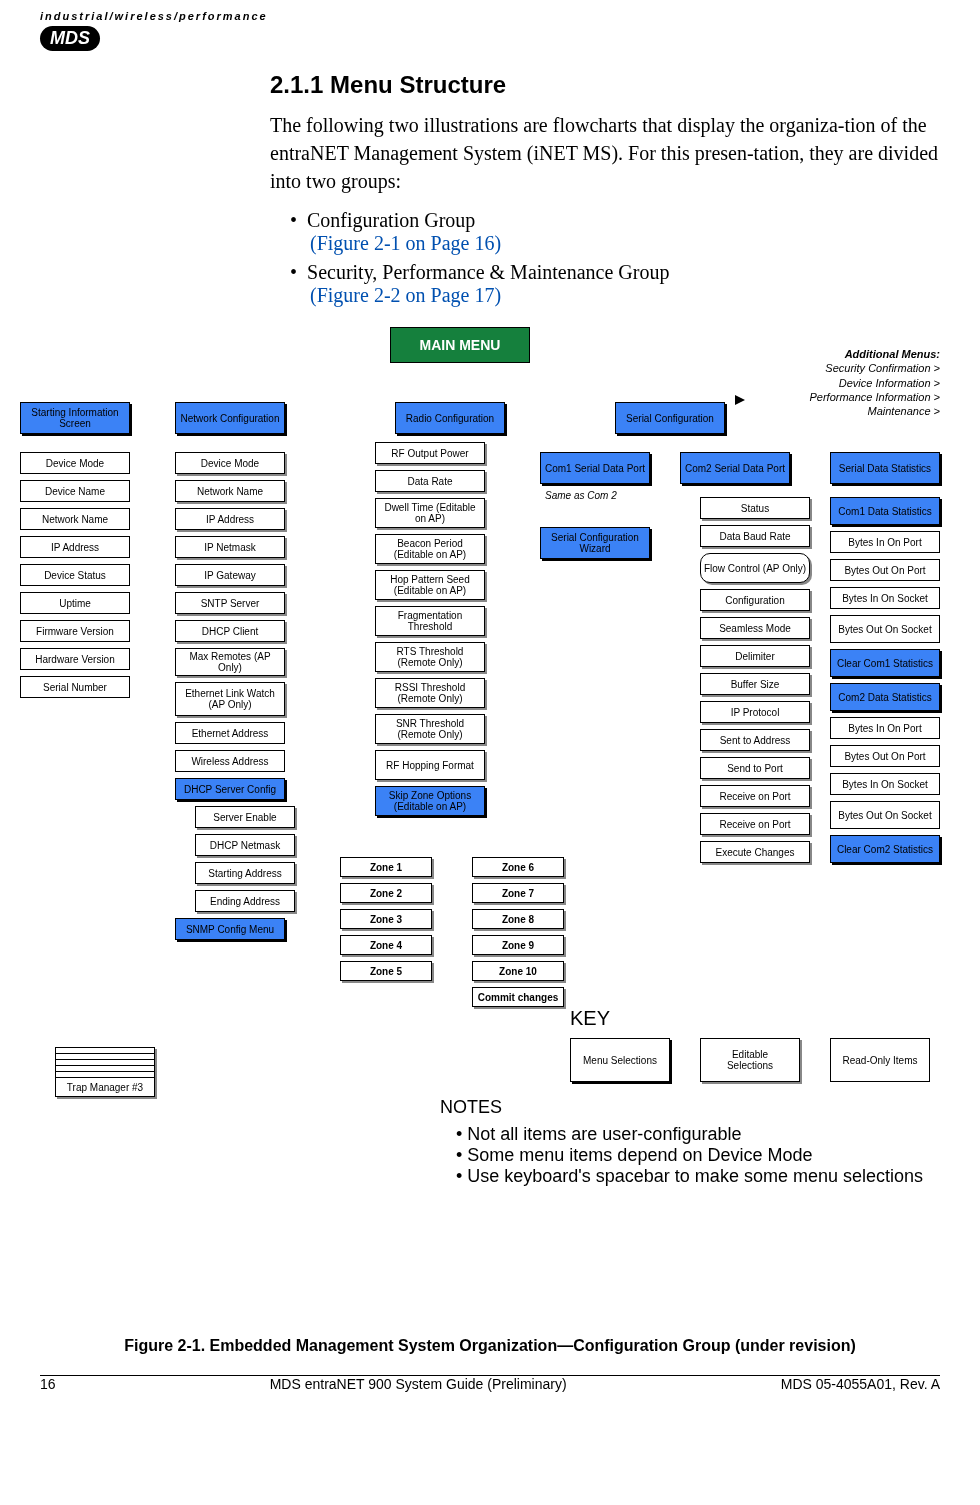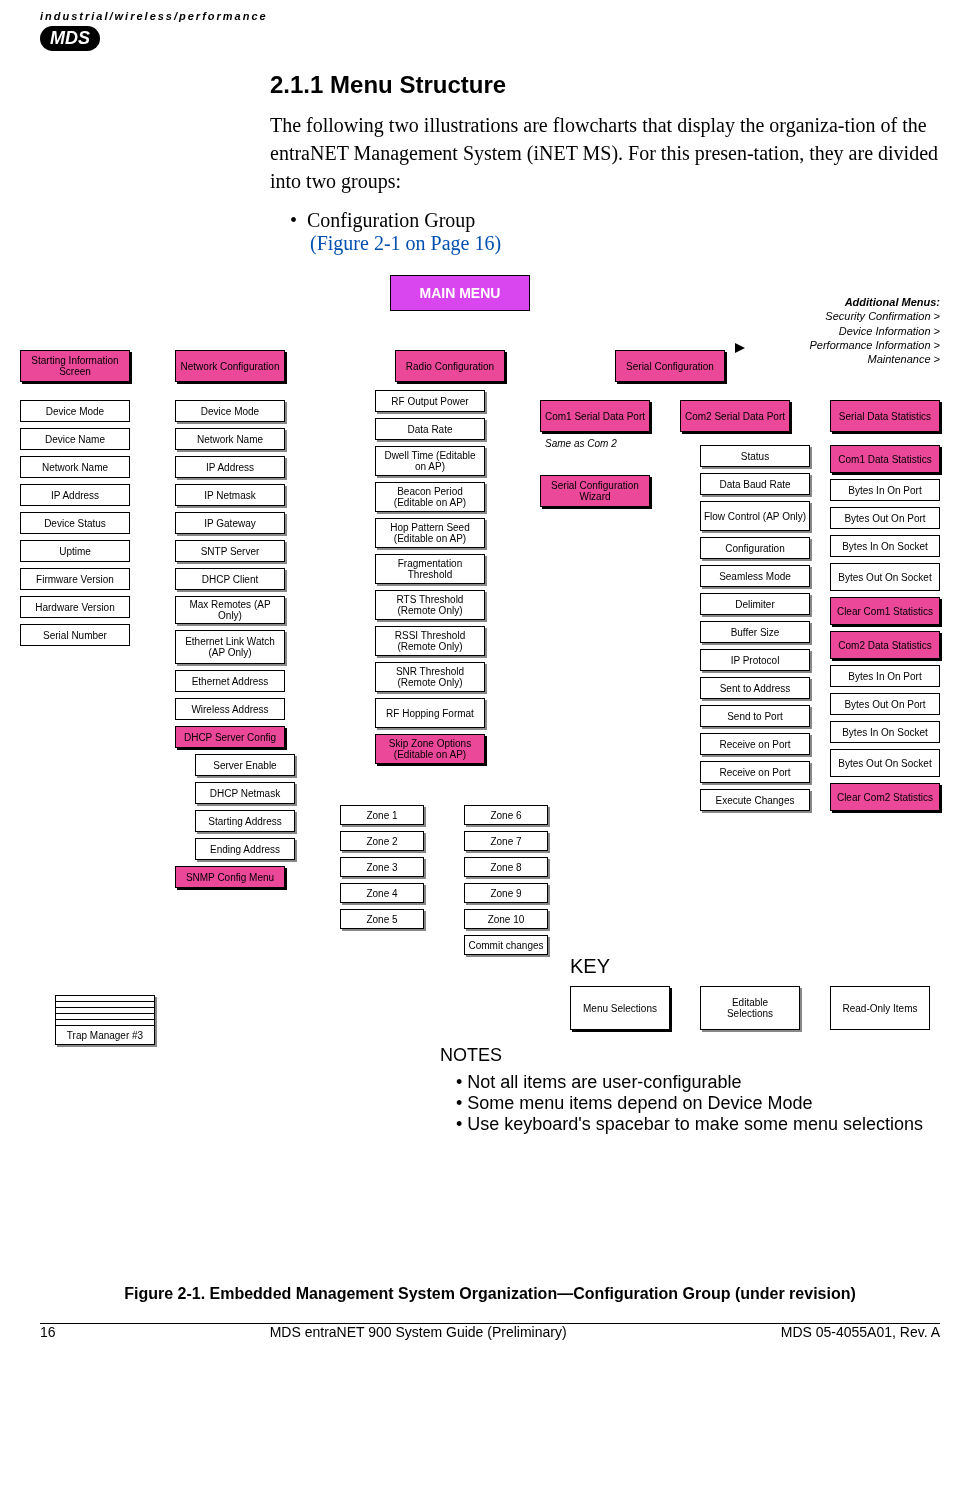--- a/index.html
+++ b/index.html
@@ -56,36 +56,36 @@
   .flowchart {
     position: relative;
     margin-top: 20px;
     height: 1000px;
     font-size: 10px;
   }
   .main-menu {
     position: absolute;
     left: 350px; top: 0;
     width: 140px; height: 36px;
-    background: #d946ef;
+    background: #15803d;
     border: 1px solid #000;
     color: #fff;
     font-weight: bold;
     font-size: 14px;
     display: flex; align-items: center; justify-content: center;
   }
   .menu-sel, .edit-sel, .read-only {
     position: absolute;
     border: 1px solid #000;
     text-align: center;
     display: flex; align-items: center; justify-content: center;
     line-height: 1.1;
     padding: 2px;
   }
-  .menu-sel { background: #ec4899; box-shadow: 2px 2px 0 #000; }
+  .menu-sel { background: #3b82f6; box-shadow: 2px 2px 0 #000; }
   .edit-sel { background: #fff; box-shadow: 2px 2px 0 #888; }
   .read-only { background: #fff; }
   .col { position: absolute; width: 120px; }
   .col .menu-sel, .col .edit-sel, .col .read-only {
     position: static;
     margin-bottom: 6px;
     width: 110px;
     min-height: 22px;
   }
   .sub-col { margin-left: 20px; }
@@ -135,25 +135,25 @@
     left: 400px; top: 770px;
     width: 520px;
     font-size: 18px;
     font-family: Arial;
   }
   .notes-section .nt { margin-bottom: 6px; }
   .notes-section ul { margin: 0; padding-left: 16px; list-style: none; }
   .notes-section li::before { content: "• "; }
   .zone-row { display: flex; gap: 40px; margin-bottom: 6px; }
   .zone-row > div {
-    width: 84px; min-height: 20px;
+    width: 92px; min-height: 20px;
     border: 1px solid #000;
     box-shadow: 2px 2px 0 #888;
     text-align: center;
-    display: flex; align-items: center; justify-content: center;
+    display: flex; align-items: center; justify-content: center; font-weight: bold;
   }
   .snmp-row { display: flex; gap: 20px; margin-bottom: 6px; }
   .snmp-row > div {
     width: 100px; min-height: 20px;
     border: 1px solid #000;
     box-shadow: 2px 2px 0 #888;
     text-align: center;
     display: flex; align-items: center; justify-content: center;
   }
   .arrow-right {
@@ -172,20 +172,22 @@
 
   <div class="tagline">industrial/wireless/performance</div>
   <div class="logo">MDS</div>
 
   <div class="content">
     <h2>2.1.1 Menu Structure</h2>
     <div class="body-text">The following two illustrations are flowcharts that display the organiza-tion of the entraNET Management System (iNET MS). For this presen-tation, they are divided into two groups:</div>
     <div class="bullets">
       <div>•&nbsp;&nbsp;<span>Configuration Group</span><br>
         &nbsp;&nbsp;&nbsp;&nbsp;<span class="link">(Figure 2-1 on Page 16)</span></div>
+      <div>•&nbsp;&nbsp;<span>Security, Performance &amp; Maintenance Group</span><br>
+        &nbsp;&nbsp;&nbsp;&nbsp;<span class="link">(Figure 2-2 on Page 17)</span></div>
     </div>
   </div>
 
   <div class="flowchart">
     <div class="main-menu">MAIN MENU</div>
 
     <div class="arrow-right"></div>
     <div class="additional">
       <div class="title">Additional Menus:</div>
       <div>Security Confirmation &gt;</div>
@@ -302,21 +304,21 @@
     </div>
 
     <div class="menu-sel" style="left:500px; top:125px; width:110px; height:32px;">Com1 Serial Data Port</div>
     <div style="position:absolute; left:505px; top:163px; font-style:italic; font-size:10px;">Same as Com 2</div>
     <div class="menu-sel" style="left:500px; top:200px; width:110px; height:32px;">Serial Configuration Wizard</div>
 
     <div class="menu-sel" style="left:640px; top:125px; width:110px; height:32px;">Com2 Serial Data Port</div>
     <div class="col" style="left:660px; top:170px;">
       <div class="edit-sel">Status</div>
       <div class="edit-sel">Data Baud Rate</div>
-      <div class="edit-sel" style="min-height:30px;">Flow Control (AP Only)</div>
+      <div class="edit-sel" style="min-height:30px;border-radius:10px;">Flow Control (AP Only)</div>
       <div class="edit-sel">Configuration</div>
       <div class="edit-sel">Seamless Mode</div>
       <div class="edit-sel">Delimiter</div>
       <div class="edit-sel">Buffer Size</div>
       <div class="edit-sel">IP Protocol</div>
       <div class="edit-sel">Sent to Address</div>
       <div class="edit-sel">Send to Port</div>
       <div class="edit-sel">Receive on Port</div>
       <div class="edit-sel">Receive on Port</div>
       <div class="edit-sel">Execute Changes</div>

